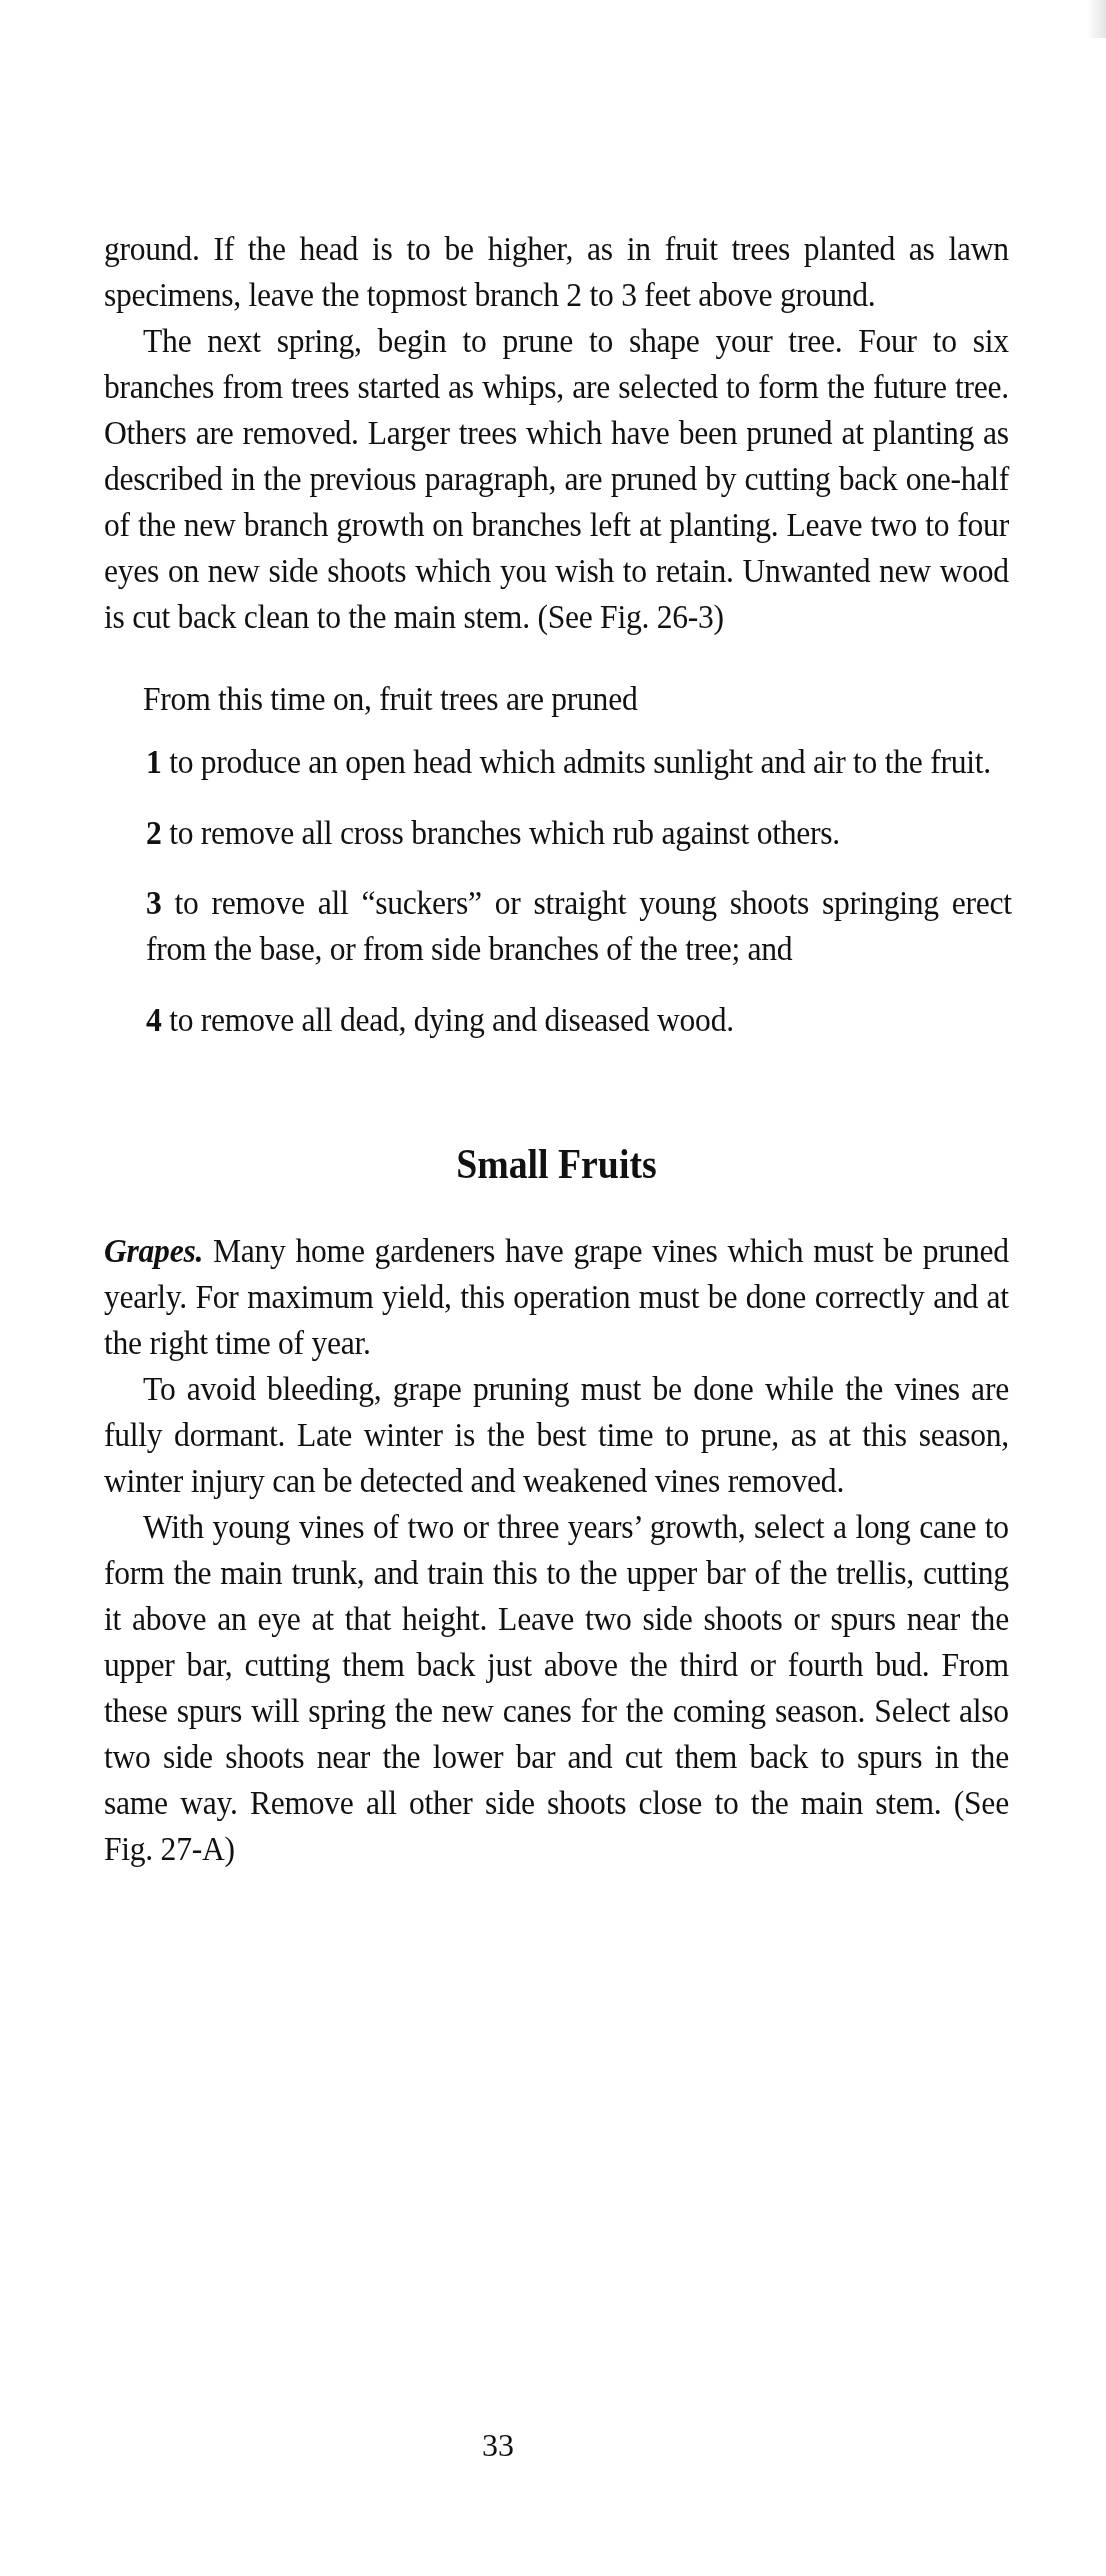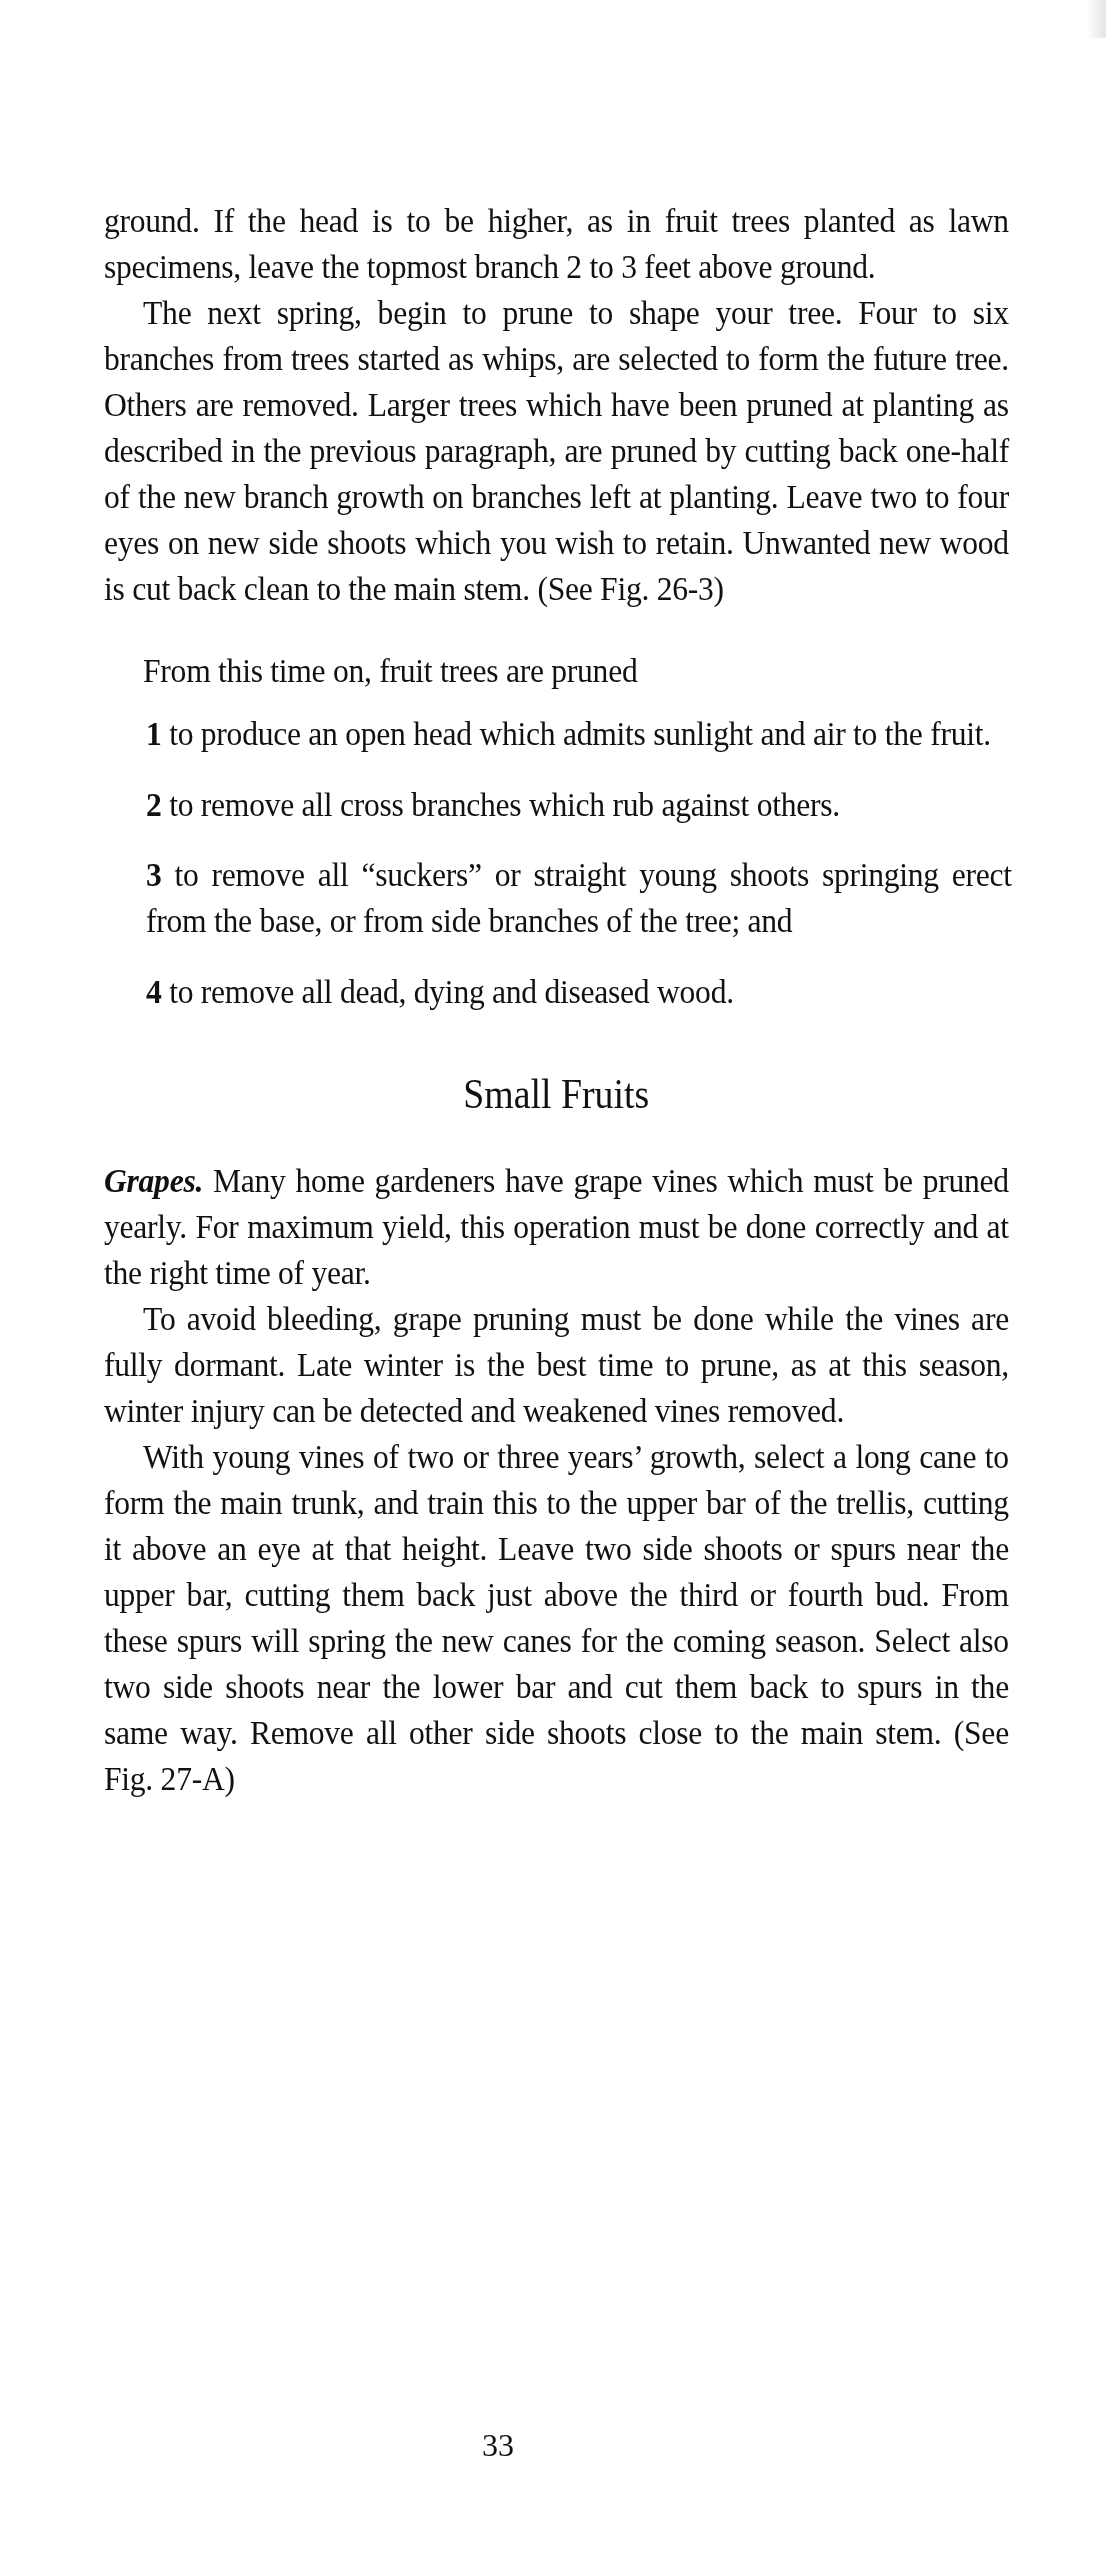--- a/index.html
+++ b/index.html
@@ -19,21 +19,21 @@
       position: absolute;
       top: 0;
       right: 0;
       width: 19px;
       height: 38px;
       background: linear-gradient(to left, #e4e4e4, rgba(255,255,255,0));
     }
     .column {
       position: absolute;
       left: 104px;
-      top: 198px;
+      top: 226px;
       width: 904px;
     }
     p {
       margin: 0;
       font-size: 34px;
       line-height: 46px;
       text-align: justify;
       text-align-last: left;
       letter-spacing: -0.3px;
       transform: scaleX(0.93);
@@ -51,24 +51,24 @@
       padding-left: 42px;
     }
     .list-item {
       margin-bottom: 24.6px;
       width: 931px;
     }
     .list-num {
       font-weight: bold;
     }
     .heading {
-      margin-top: 51px;
+      margin-top: 93px;
       text-align: center;
       font-size: 42px;
-      font-weight: normal;
+      font-weight: bold;
       line-height: 57px;
       letter-spacing: 0;
     }
     .heading span {
       display: inline-block;
       transform: scaleX(0.9);
     }
     .section-body {
       margin-top: 16px;
     }

